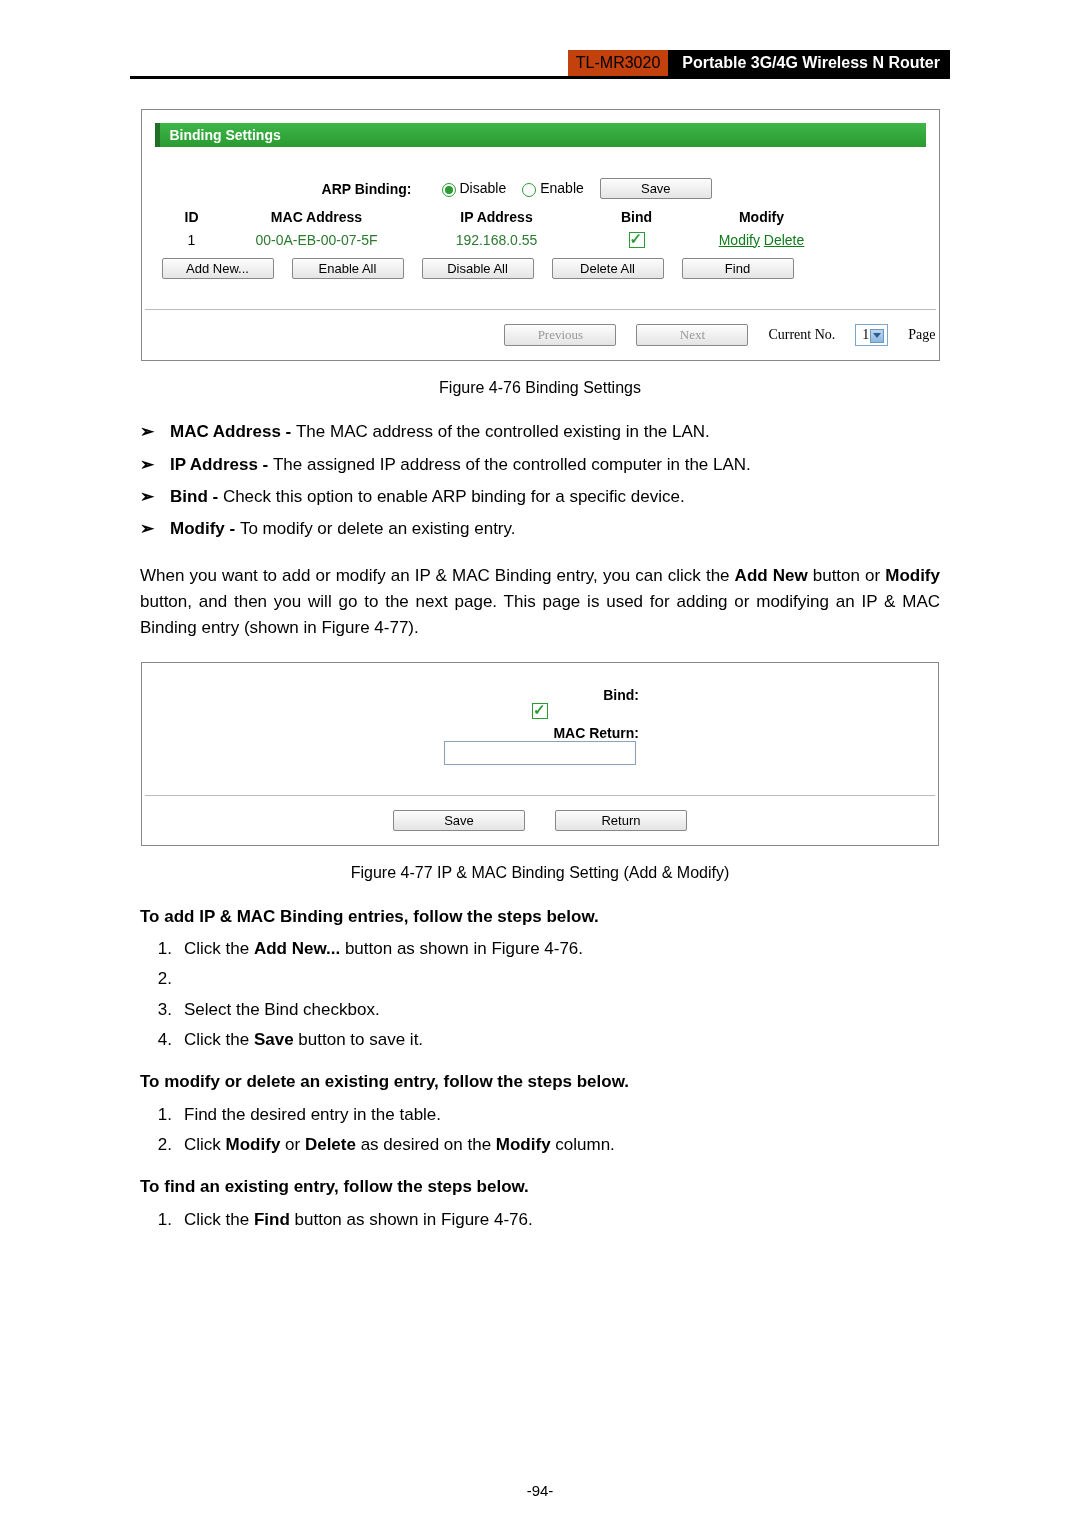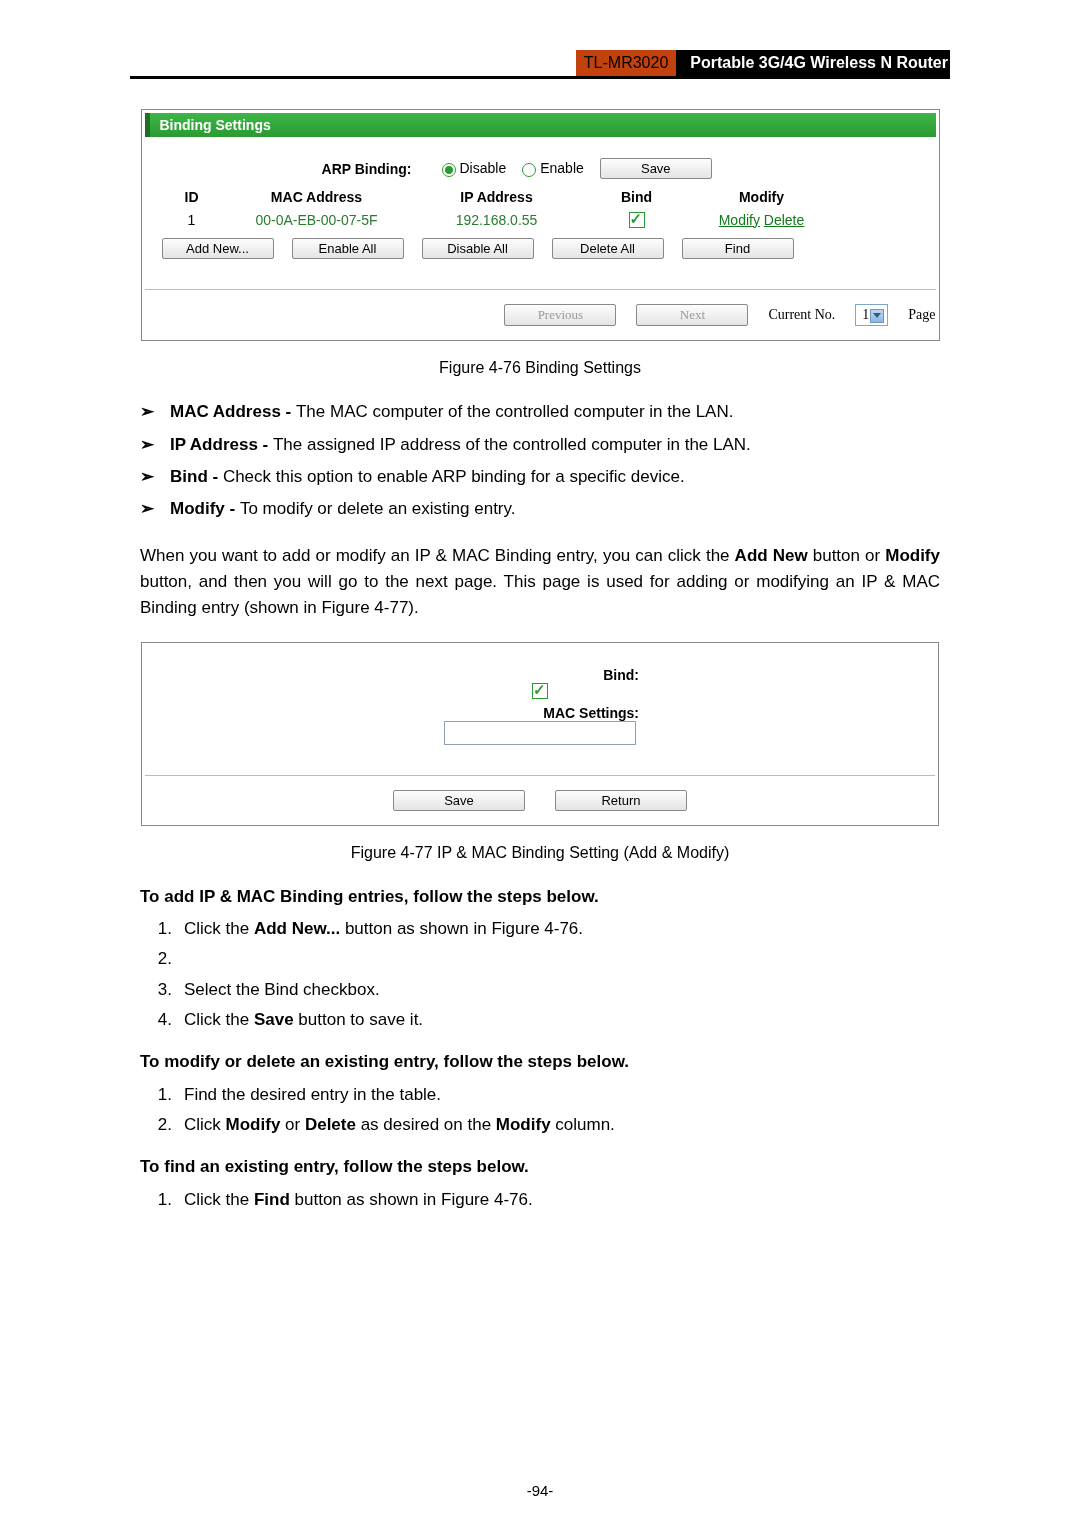--- a/index.html
+++ b/index.html
@@ -31,35 +31,35 @@
   }
   .header-model {
     background: #c2410c;
     color: #000;
     font-weight: normal;
     padding: 0 8px;
     display: inline-block;
   }
   .header-product {
     font-weight: bold;
-    padding: 0 2px 0 14px;
+    padding: 0 10px 0 14px;
     display: inline-block;
   }
   .clear { clear: both; }
 
   
   .panel {
     margin: 0 auto 18px auto;
     width: 797px;
     border: 1px solid #888;
     background: #fff;
     font-size: 14px;
   }
   .panel-title {
-    margin: 3px;
+    margin: 13px;
     padding: 4px 10px;
     background: linear-gradient(#3fb648,#2a9a31);
     color: #fff;
     font-weight: bold;
     border-left: 5px solid #1f6f24;
   }
   .p-body { padding: 18px 20px 10px 20px; }
   .row { display: flex; align-items: center; margin-bottom: 10px; }
   .hdr-row { display: flex; font-weight: bold; margin: 10px 0 6px 0; }
   .data-row { display: flex; margin-bottom: 10px; align-items: center; color:#2a7a2f;}
@@ -219,21 +219,21 @@
     </div>
   </div>
 
   <div class="caption">Figure 4-76 Binding Settings</div>
 
   <div class="content">
 
     <div id="bullets">
         <div class="bullet-line">
           <div class="arrow">➢</div>
-          <div class="txt"><span class="bold">MAC Address - </span><span>The MAC computer of the controlled computer in the LAN.</span></div>
+          <div class="txt"><span class="bold">MAC Address - </span><span>The MAC address of the controlled existing in the LAN.</span></div>
         </div>
         <div class="bullet-line">
           <div class="arrow">➢</div>
           <div class="txt"><span class="bold">IP Address - </span><span>The assigned IP address of the controlled computer in the LAN.</span></div>
         </div>
         <div class="bullet-line">
           <div class="arrow">➢</div>
           <div class="txt"><span class="bold">Bind - </span><span>Check this option to enable ARP binding for a specific device.</span></div>
         </div>
         <div class="bullet-line">
@@ -247,21 +247,21 @@
     </div>
   </div>
 
   <div class="panel panel2">
     <div class="p-body">
       <div class="form-row">
         <div class="form-lbl">Bind:</div>
         <span class="chk"></span>
       </div>
       <div class="form-row">
-        <div class="form-lbl">MAC Settings:</div>
+        <div class="form-lbl">MAC Return:</div>
         <div class="text-input"></div>
       </div>
     </div>
     <div class="btn-row2">
       <span class="btn" style="min-width:110px;">Save</span>
       <span class="btn" style="min-width:110px;">Return</span>
     </div>
   </div>
 
   <div class="caption">Figure 4-77    IP &amp; MAC Binding Setting (Add &amp; Modify)</div>

